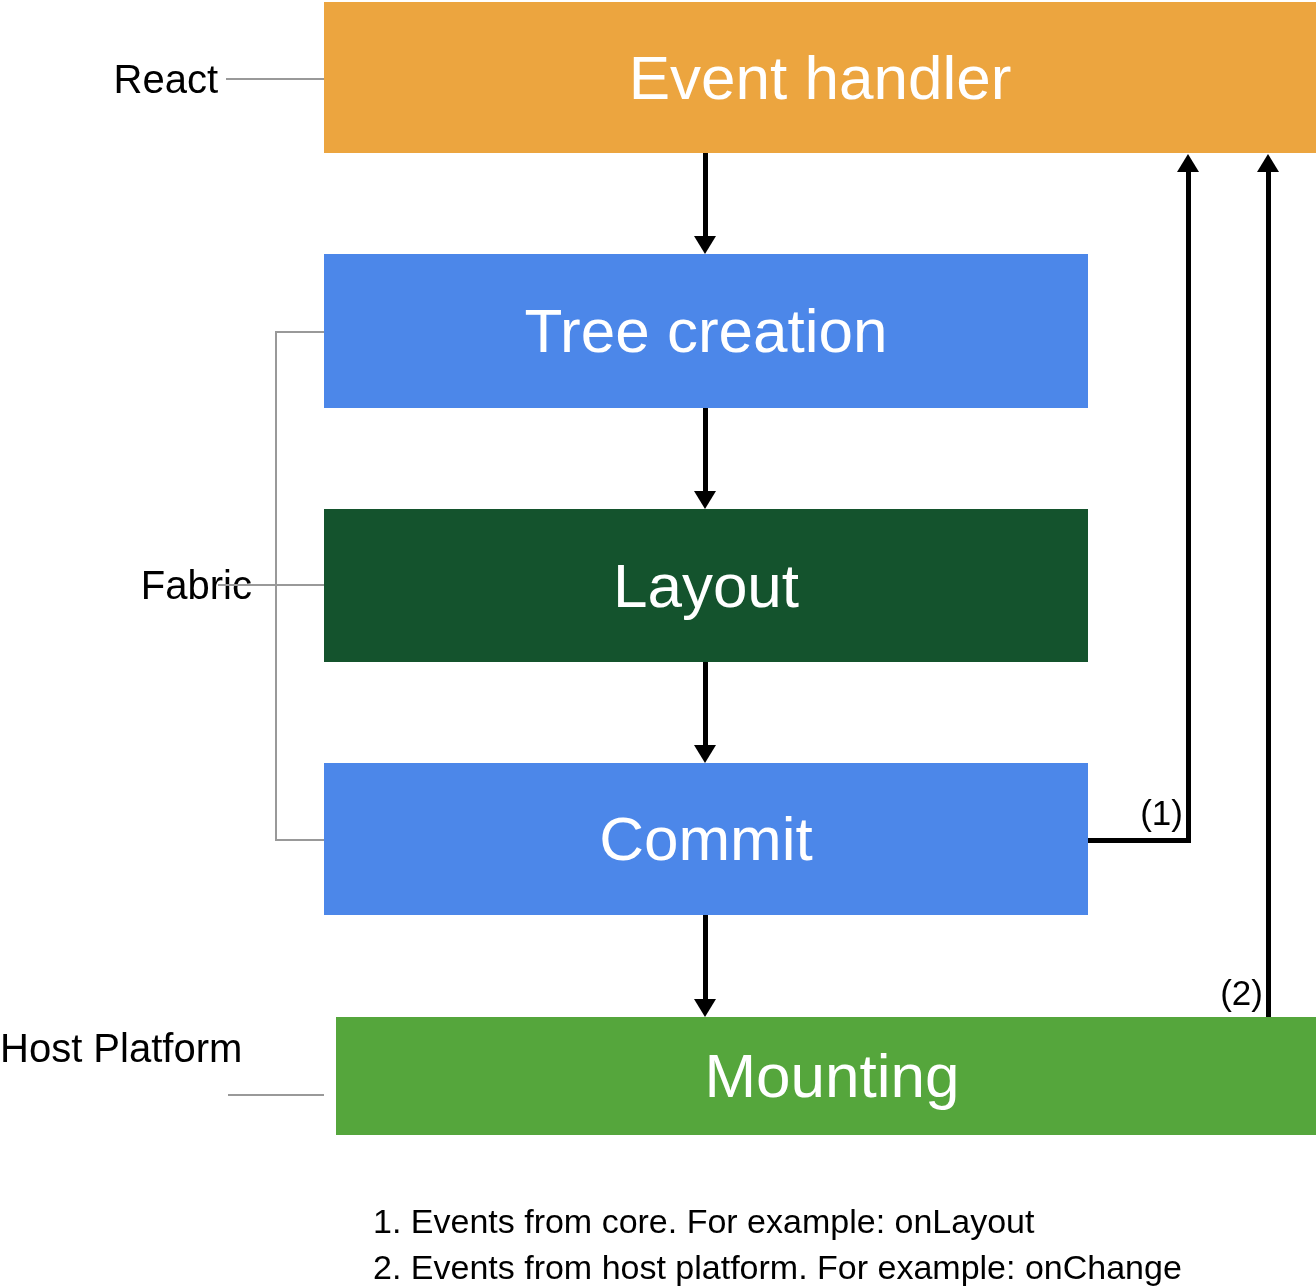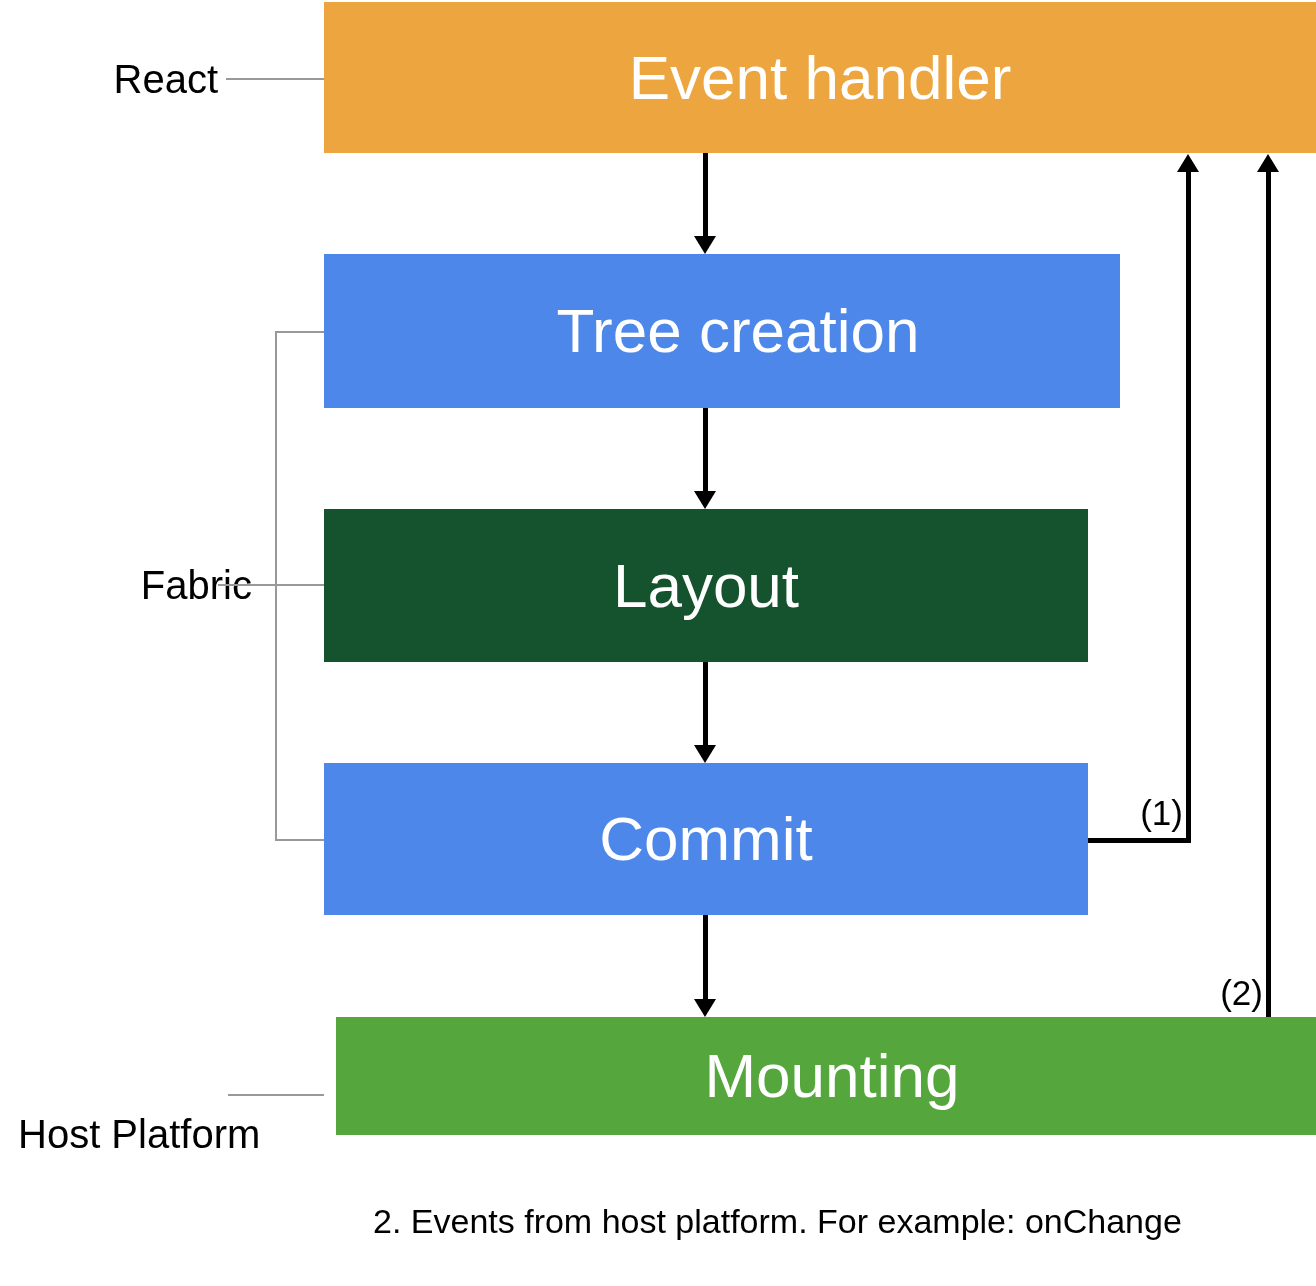--- a/index.html
+++ b/index.html
@@ -36,21 +36,21 @@
     left: 0;
     width: 218px;
     text-align: right;
     color: #000000;
     font-size: 40px;
     line-height: 40px;
     white-space: nowrap;
   }
   .label-react { top: 59px; }
   .label-fabric { top: 565px; padding-left: 34px; }
-  .label-host  { top: 1114px; padding-left: 18px; }
+  .label-host  { top: 1028px; }
 
   .gray-line {
     position: absolute;
     background: #999999;
   }
   .line-react  { left: 226px; top: 78px;   width: 98px;  height: 2px; }
   .line-fabric { left: 218px; top: 584px;  width: 106px; height: 2px; }
   .line-host   { left: 228px; top: 1094px; width: 96px;  height: 2px; }
   .bracket-v           { left: 275px; top: 331px; width: 2px;  height: 510px; }
   .bracket-stub-top    { left: 277px; top: 331px; width: 47px; height: 2px; }
@@ -116,21 +116,21 @@
 </style>
 </head>
 <body>
 
 <div class="canvas">
 
   <div class="stage-box box-event-handler" style="background-color: rgb(236, 165, 63);">
     <span>Event handler</span>
   </div>
 
-  <div class="stage-box box-tree-creation" style="background-color: rgb(76, 135, 233); padding-left: 32px;">
+  <div class="stage-box box-tree-creation" style="background-color: rgb(76, 135, 233);">
     <span>Tree creation</span>
   </div>
 
   <div class="stage-box box-layout" style="background-color: #14532d;">
     <span>Layout</span>
   </div>
 
   <div class="stage-box box-commit" style="background-color: rgb(76, 135, 233); justify-content: center;">
     <span>Commit</span>
   </div>
@@ -166,16 +166,17 @@
   <div class="black-line fb1-v"></div>
   <div class="head-up head-up-1"></div>
 
   <div class="black-line fb2-v"></div>
   <div class="head-up head-up-2"></div>
 
   <div class="callout callout-1">(1)</div>
   <div class="callout callout-2">(2)</div>
 
   <div class="footnotes">
+    <div>1. Events from core. For example: onLayout</div>
     <div>2. Events from host platform. For example: onChange</div>
   </div>
 
 </div>
 
 </body></html>

